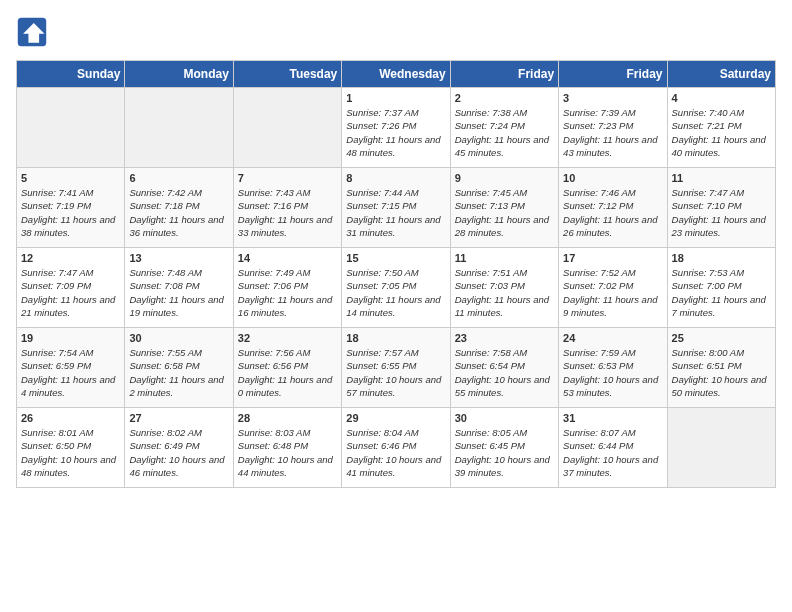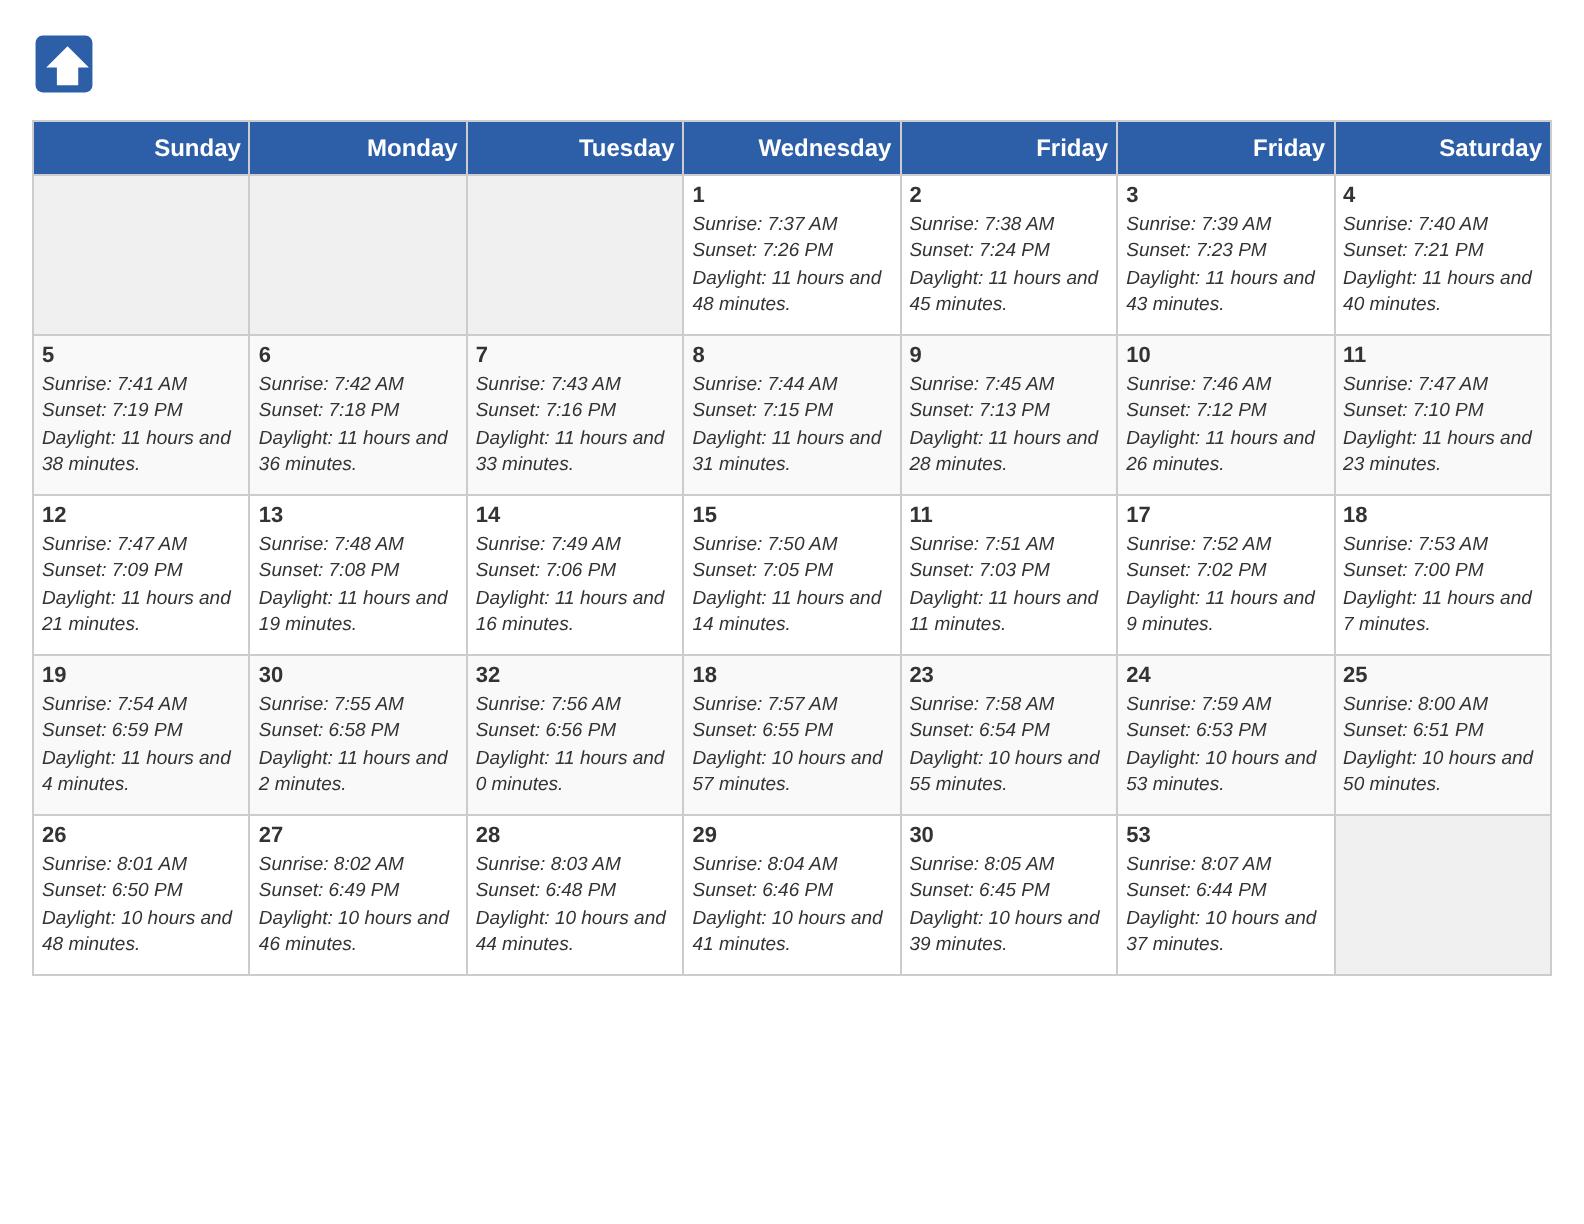--- a/index.html
+++ b/index.html
@@ -244,19 +244,19 @@
         </td>
         <td>
           <span class="day-num">29</span>
           <div class="cell-text">Sunrise: 8:04 AM<br>Sunset: 6:46 PM<br>Daylight: 10 hours and 41 minutes.</div>
         </td>
         <td>
           <span class="day-num">30</span>
           <div class="cell-text">Sunrise: 8:05 AM<br>Sunset: 6:45 PM<br>Daylight: 10 hours and 39 minutes.</div>
         </td>
         <td>
-          <span class="day-num">53</span>
+          <span class="day-num">31</span>
           <div class="cell-text">Sunrise: 8:07 AM<br>Sunset: 6:44 PM<br>Daylight: 10 hours and 37 minutes.</div>
         </td>
         <td class="empty-cell"></td>
       </tr>
     </tbody>
 </table>
 
 </body></html>

